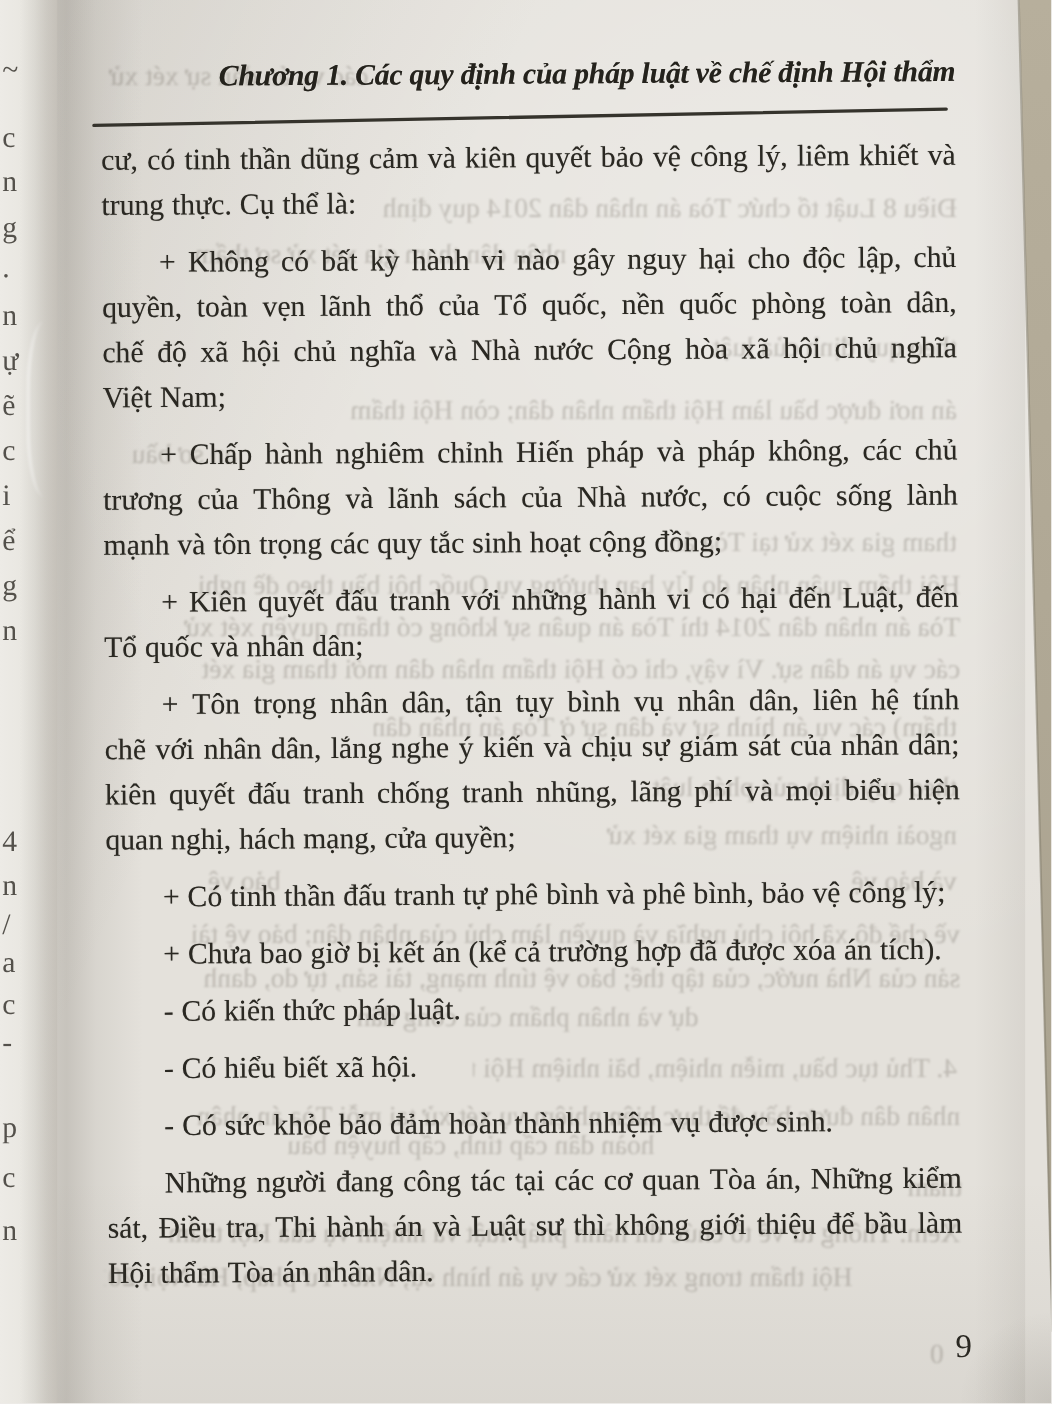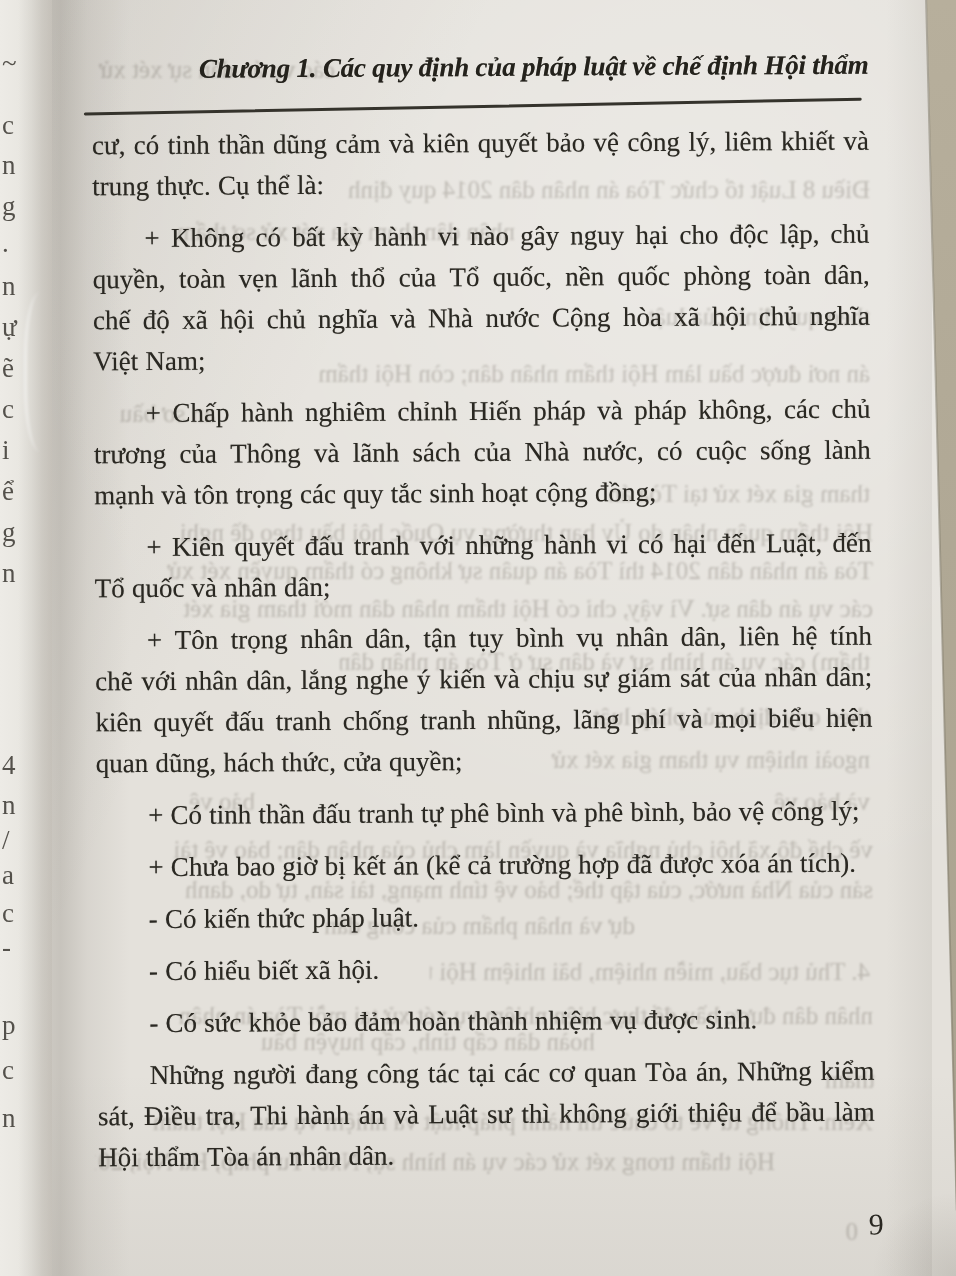--- a/index.html
+++ b/index.html
@@ -138,21 +138,21 @@
           <div class="line last"><span>mạnh</span><span>và</span><span>tôn</span><span>trọng</span><span>các</span><span>quy</span><span>tắc</span><span>sinh</span><span>hoạt</span><span>cộng</span><span>đồng;</span></div>
         </div>
         <div class="para">
           <div class="line indent"><span>+</span><span>Kiên</span><span>quyết</span><span>đấu</span><span>tranh</span><span>với</span><span>những</span><span>hành</span><span>vi</span><span>có</span><span>hại</span><span>đến</span><span>Luật,</span><span>đến</span></div>
           <div class="line last"><span>Tổ</span><span>quốc</span><span>và</span><span>nhân</span><span>dân;</span></div>
         </div>
         <div class="para">
           <div class="line indent"><span>+</span><span>Tôn</span><span>trọng</span><span>nhân</span><span>dân,</span><span>tận</span><span>tụy</span><span>bình</span><span>vụ</span><span>nhân</span><span>dân,</span><span>liên</span><span>hệ</span><span>tính</span></div>
           <div class="line"><span>chẽ</span><span>với</span><span>nhân</span><span>dân,</span><span>lắng</span><span>nghe</span><span>ý</span><span>kiến</span><span>và</span><span>chịu</span><span>sự</span><span>giám</span><span>sát</span><span>của</span><span>nhân</span><span>dân;</span></div>
           <div class="line"><span>kiên</span><span>quyết</span><span>đấu</span><span>tranh</span><span>chống</span><span>tranh</span><span>nhũng,</span><span>lãng</span><span>phí</span><span>và</span><span>mọi</span><span>biểu</span><span>hiện</span></div>
-          <div class="line last"><span>quan</span><span>dũng,</span><span>hách</span><span>thức,</span><span>cửa</span><span>quyền;</span></div>
+          <div class="line last"><span>quan</span><span>nghị,</span><span>hách</span><span>mạng,</span><span>cửa</span><span>quyền;</span></div>
         </div>
         <div class="para">
           <div class="line last indent"><span>+</span><span>Có</span><span>tinh</span><span>thần</span><span>đấu</span><span>tranh</span><span>tự</span><span>phê</span><span>bình</span><span>và</span><span>phê</span><span>bình,</span><span>bảo</span><span>vệ</span><span>công</span><span>lý;</span></div>
         </div>
         <div class="para">
           <div class="line last indent"><span>+</span><span>Chưa</span><span>bao</span><span>giờ</span><span>bị</span><span>kết</span><span>án</span><span>(kể</span><span>cả</span><span>trường</span><span>hợp</span><span>đã</span><span>được</span><span>xóa</span><span>án</span><span>tích).</span></div>
         </div>
         <div class="para">
           <div class="line last indent"><span>-</span><span>Có</span><span>kiến</span><span>thức</span><span>pháp</span><span>luật.</span></div>
         </div>

